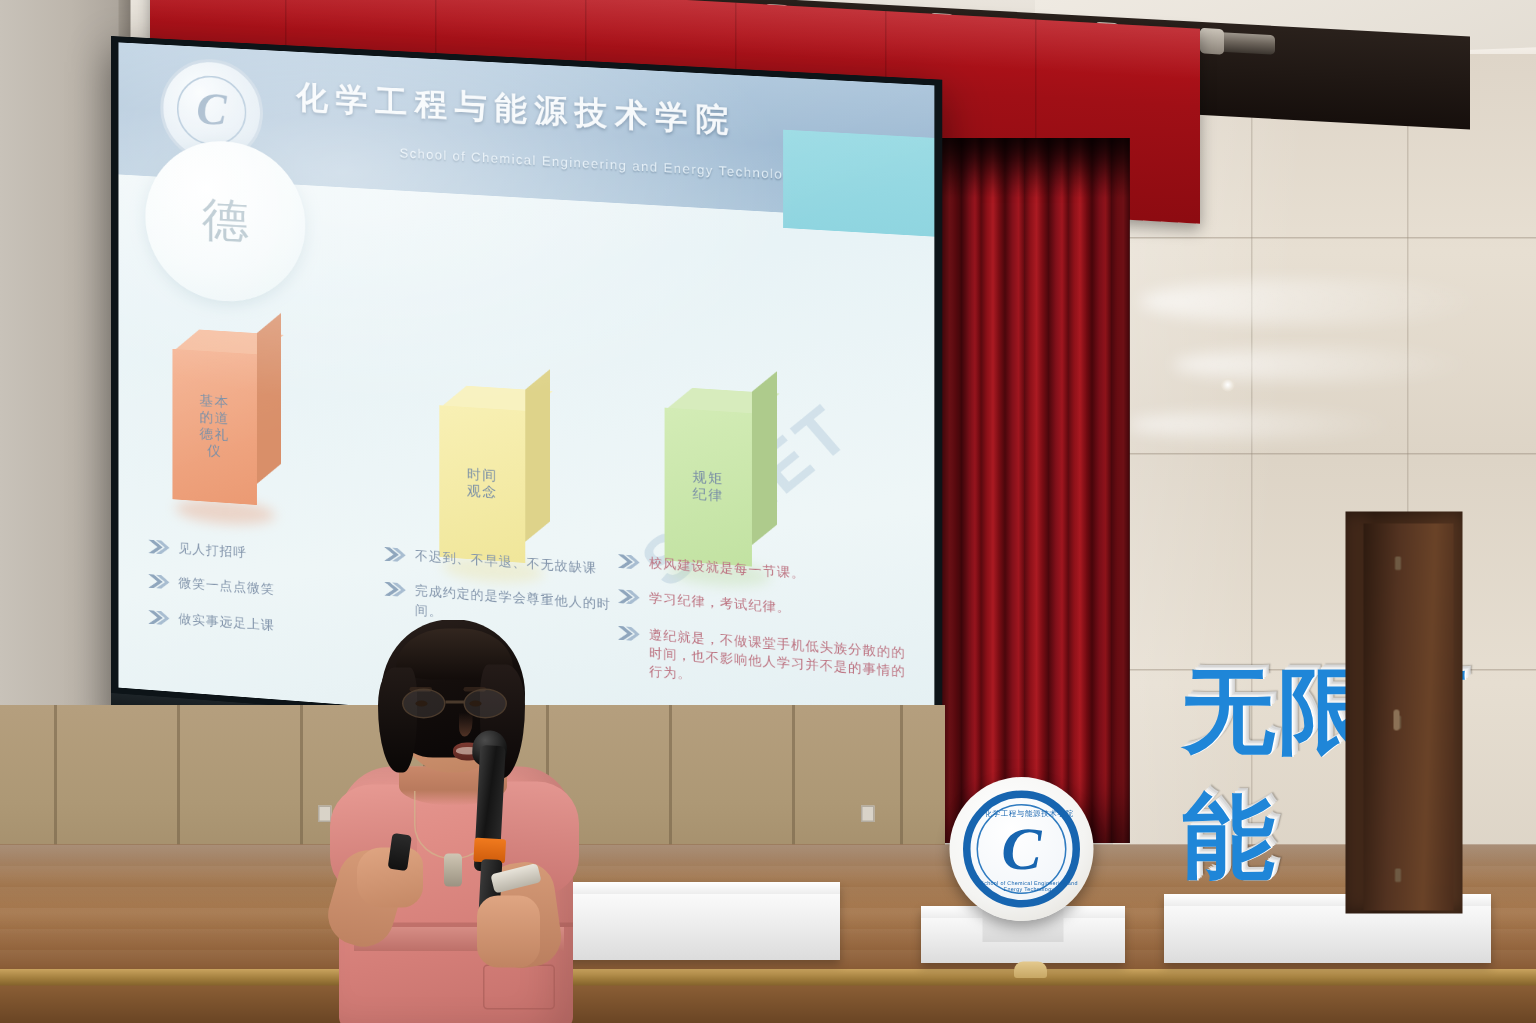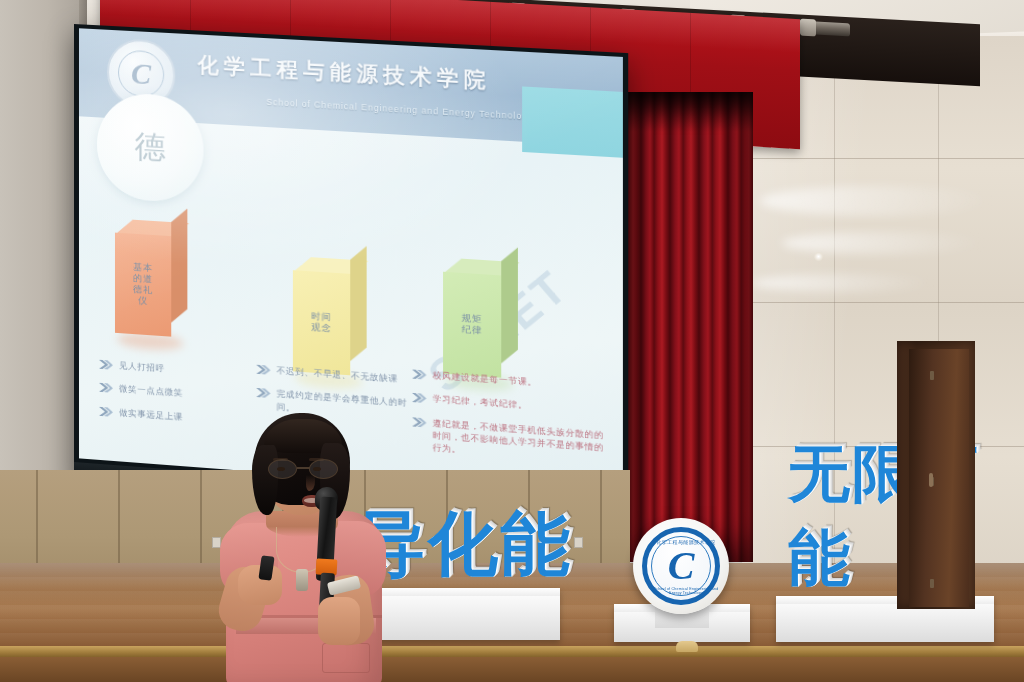--- a/index.html
+++ b/index.html
@@ -740,21 +740,20 @@
   <div class="pedestal" style="left:362px; top:588px; width:198px; height:52px;">
     <div class="pedestal-top"></div>
   </div>
   <div class="pedestal" style="left:614px; top:604px; width:136px; height:38px;">
     <div class="pedestal-top"></div>
   </div>
   <div class="pedestal" style="left:776px; top:596px; width:218px; height:46px;">
     <div class="pedestal-top"></div>
   </div>
 
-  <div class="sign-3d" style="left:356px; top:514px; font-size:70px; height:78px;">导化能</div>
 
   <div class="sign-3d" style="left:788px; top:530px; font-size:62px; height:70px;">无限可能</div>
 
   <div class="emblem-plinth"></div>
   <div class="emblem">
     <div class="emblem-ring">
       <div class="emblem-arc-text">化学工程与能源技术学院</div>
       <span class="emblem-c">C</span>
       <div class="emblem-arc-bottom">School of Chemical Engineering and Energy Technology</div>
     </div>

